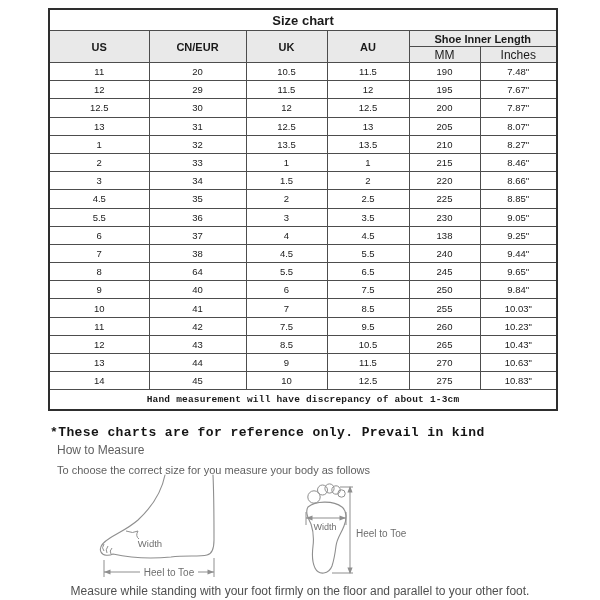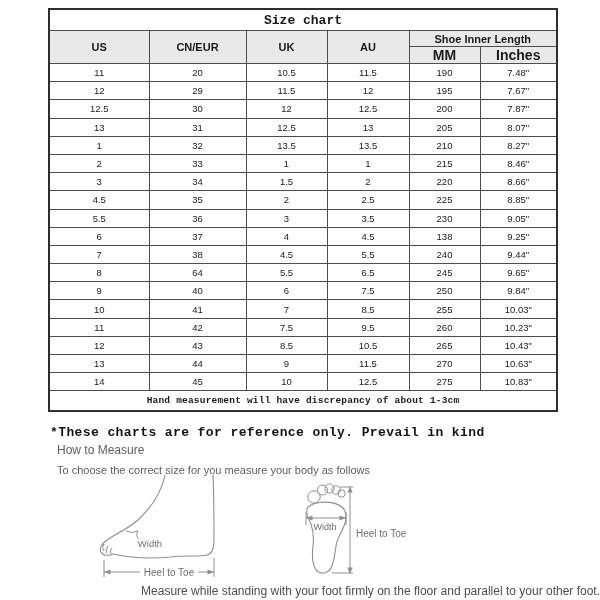--- a/index.html
+++ b/index.html
@@ -13,40 +13,40 @@
   .size-table {
     position:absolute; left:48px; top:8px; width:508px;
     border-collapse:collapse; table-layout:fixed;
     border:2px solid var(--outer-border,#2e2e2e);
   }
   .size-table th, .size-table td {
     border:1px solid var(--grid-border,#4d4d4d);
     text-align:center; vertical-align:middle; padding:0; color:#1a1a1a;
     overflow:hidden; white-space:nowrap;
   }
-  .row-title th { height:20px; font-size:13px; font-weight:bold; background:#ffffff;font-family:Liberation Mono, monospace; }
+  .row-title th { height:20px; font-size:13px; font-weight:bold; background:#ffffff; }
   .col-h  { background:var(--header-bg,#e9e9e9); font-size:11px; font-weight:bold; height:15px; }
-  .sub-h  { background:var(--header-bg,#e9e9e9); font-size:14px;  font-weight:bold; height:15px; }
+  .sub-h  { background:var(--header-bg,#e9e9e9); font-size:12px;  font-weight:normal; height:15px; }
   tbody td { height:17.2px; font-size:9.5px; }
   .row-foot td {
     height:19px; font-family:"Liberation Mono", monospace;
     font-weight:bold; font-size:9.5px; letter-spacing:0.2px;
   }
 
   
   .ref-note {
     position:absolute; left:50px; top:425px;
     font-family:"Liberation Mono", monospace; font-weight:bold;
     font-size:13px; letter-spacing:0.4px; color:#151515;
   }
   .htm-title { position:absolute; left:57px; top:443px; font-size:12px; color:var(--muted-text,#5f5f5f); }
   .htm-sub   { position:absolute; left:57px; top:464px; font-size:11px; color:var(--muted-text,#5f5f5f); }
   .bottom-note {
     position:absolute; left:0; top:584px; width:600px;
-    text-align:right; font-size:12px; color:#4f4f4f;
+    text-align:center; font-size:12px; color:#4f4f4f;
   }
 
   
   .svg-side  { position:absolute; left:96px;  top:474px; width:126px; height:112px; }
   .svg-print { position:absolute; left:304px; top:480px; width:112px; height:102px; }
   .dg { fill:none; stroke:var(--diagram-stroke,#8f8f8f); stroke-width:1.1; stroke-linecap:round; stroke-linejoin:round; }
   .dg-thin { fill:none; stroke:var(--diagram-stroke,#8f8f8f); stroke-width:1; }
   .dg-fill { fill:var(--diagram-stroke,#8f8f8f); stroke:none; }
   .dg-text { fill:#6f6f6f; font-family:"Liberation Sans", sans-serif; }
 </style>

